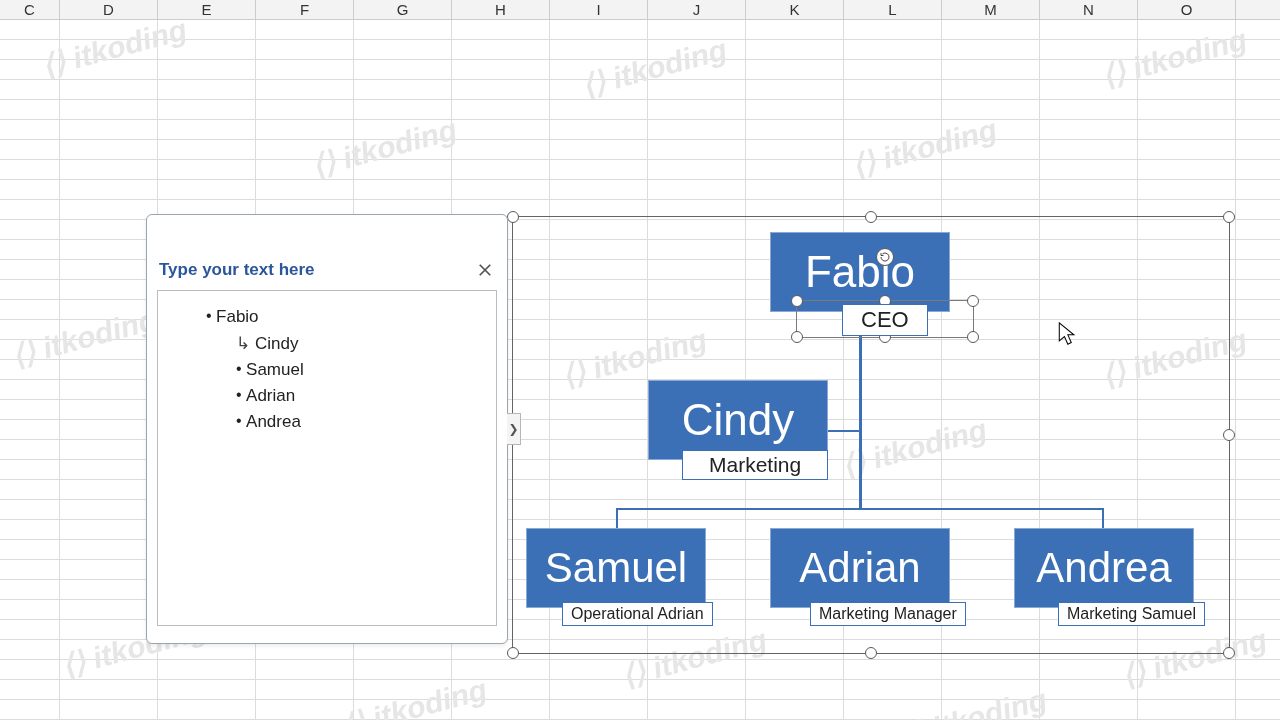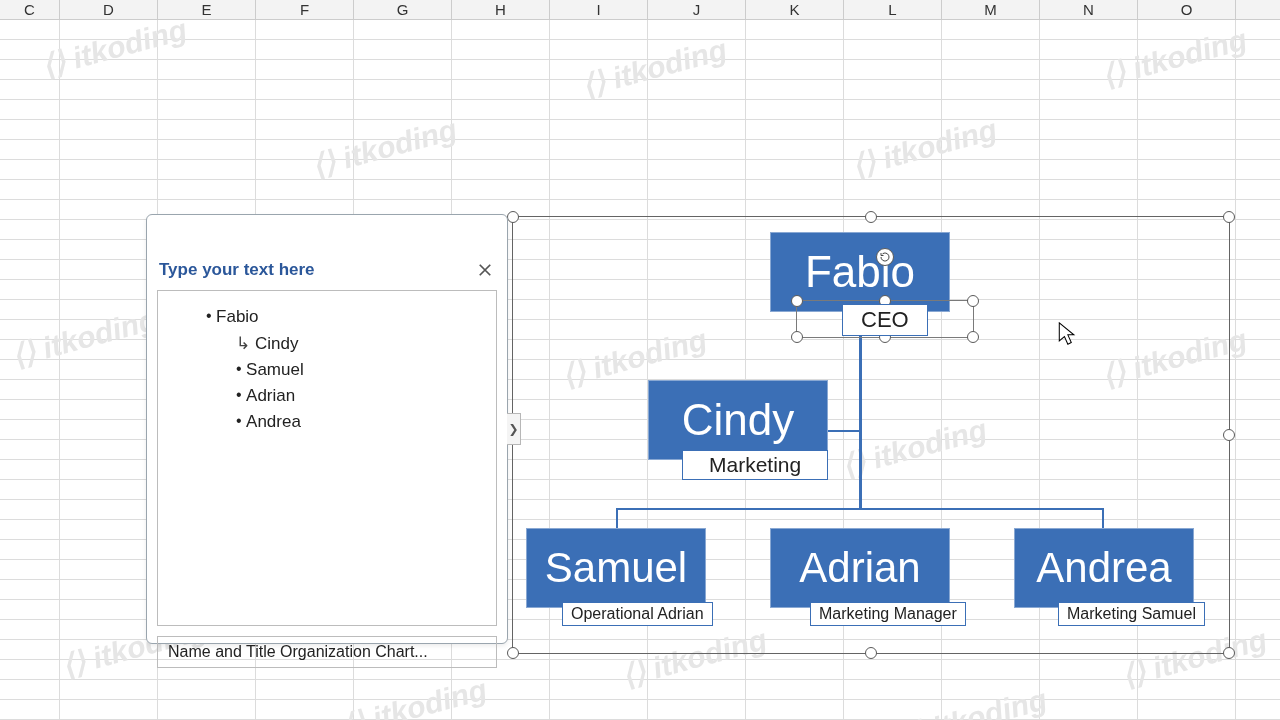--- a/index.html
+++ b/index.html
@@ -853,23 +853,20 @@
         </svg>
     </span>
   </div>
   <div class="tp-list" id="tplist">
       <div class="lvl1 tp-bullet">Fabio</div>
       <div class="lvl2 tp-sub">Cindy</div>
       <div class="lvl2 tp-bullet">Samuel</div>
       <div class="lvl2 tp-bullet">Adrian</div>
       <div class="lvl2 tp-bullet">Andrea</div>
     </div>
-  <div class="tp-footer">
-    <span>Name and Title Organization Chart...</span>
-  </div>
   <div class="tp-expand">
     <span>❯</span>
   </div>
 </div>
 
 <div class="cursor" style="left:1058px;top:322px">
   <svg viewBox="0 0 20 28">
       <path d="M1 1 L1 22 L7 17 L11 26 L15 24 L11 15 L18 15 Z" fill="#fff" stroke="#000" stroke-width="1.2"></path>
     </svg>
 </div>

